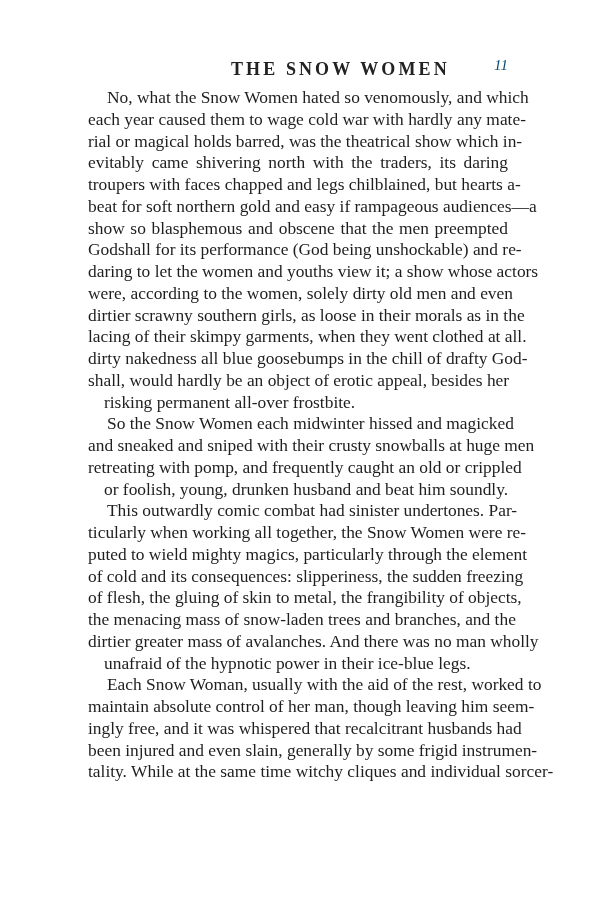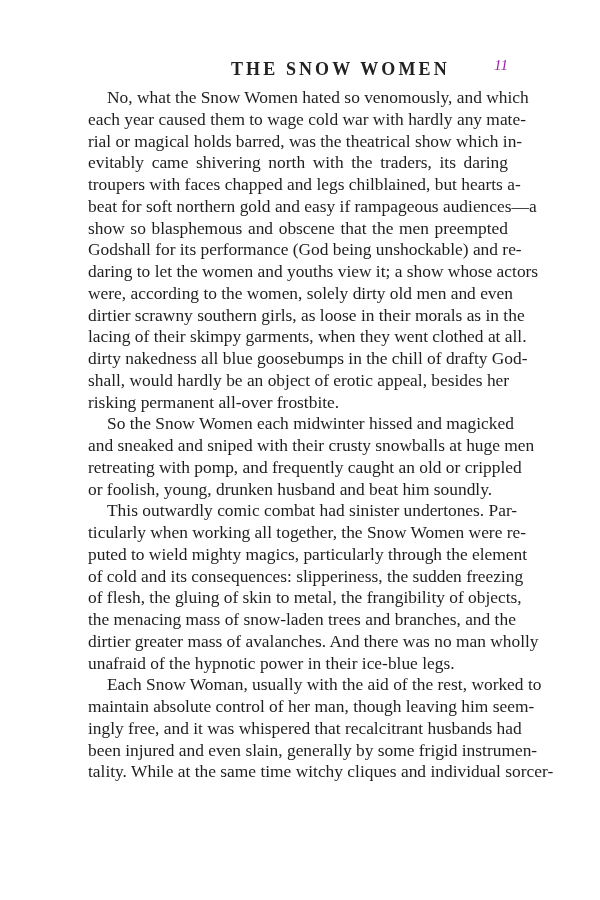--- a/index.html
+++ b/index.html
@@ -36,21 +36,21 @@
       font-weight: bold;
       letter-spacing: 3.1px;
       color: #222;
     }
     .page-number {
       position: absolute;
       right: 0;
       top: -2px;
       font-size: 15px;
       font-style: italic;
-      color: #a21caf;
+      color: #0c4a6e;
     }
     .body-text {
       position: absolute;
       left: 88px;
       top: 87px;
       width: 420px;
     }
     .line {
       display: block;
       height: 21.75px;
@@ -59,20 +59,21 @@
       white-space: nowrap;
       text-align: justify;
       text-align-last: justify;
       color: #1e1e1e;
     }
     .line.indent {
       padding-left: 19px;
     }
     .line.last {
       text-align-last: left;
+      margin-left: 16px;
     }
   </style>
 </head>
 <body>
 
 <div class="page">
   <div class="running-head">
     <span class="running-title">THE SNOW WOMEN</span>
     <span class="page-number">11</span>
   </div>

